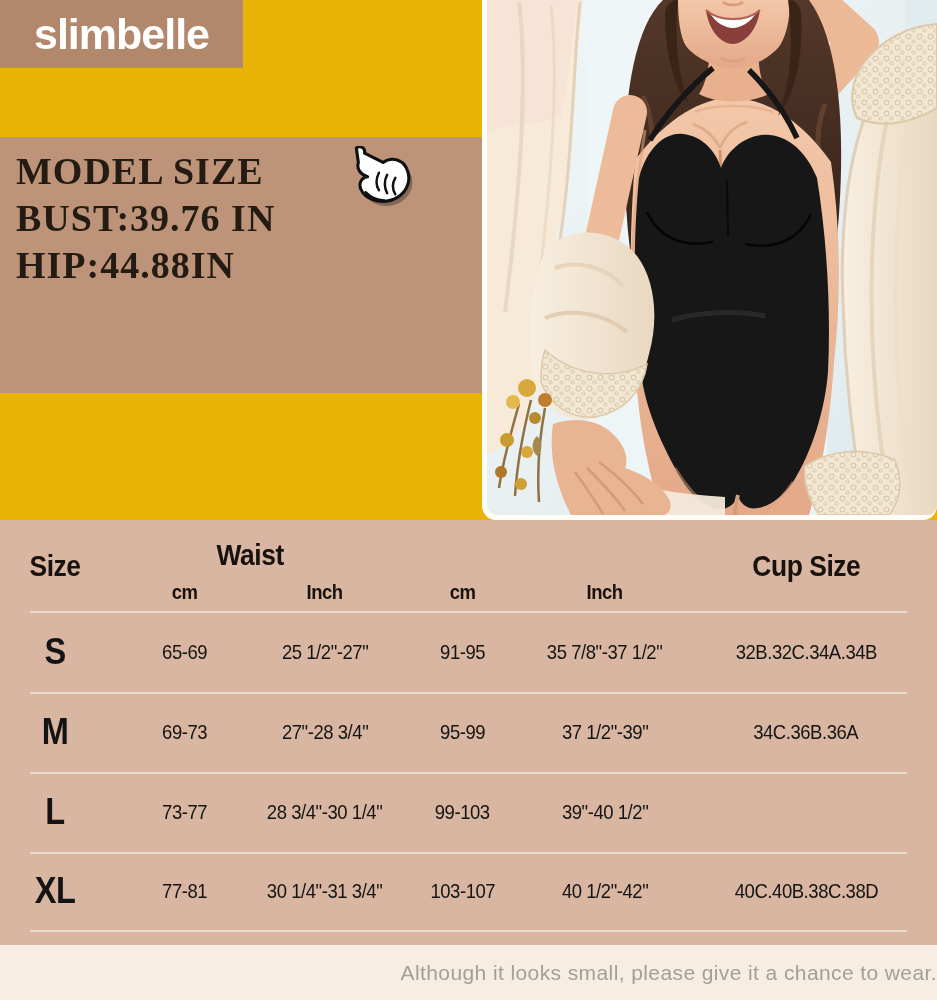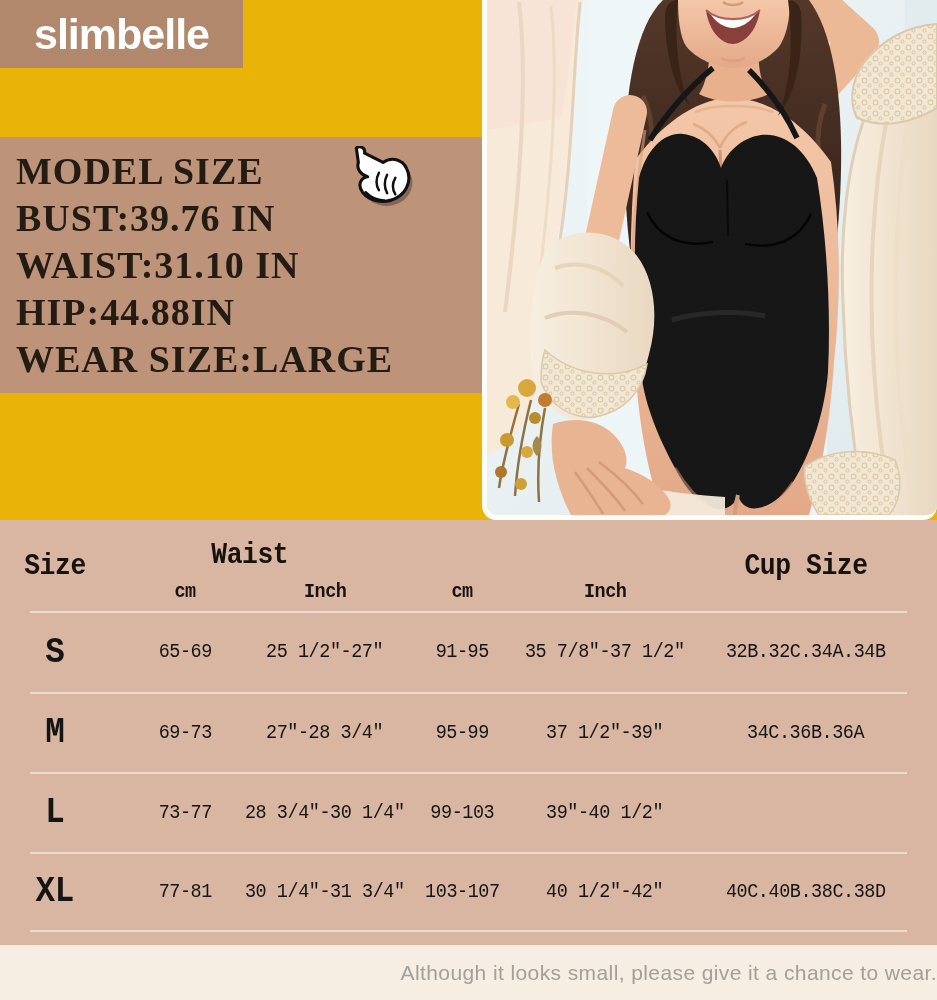--- a/index.html
+++ b/index.html
@@ -19,21 +19,21 @@
 
   .hand{position:absolute;left:344px;top:146px;width:76px;height:76px;}
 
   
   .photoframe{position:absolute;left:482px;top:0;width:455px;height:520px;background:#fffdf8;
               border-radius:0 0 14px 14px;}
   .photo{position:absolute;left:5px;top:0;width:450px;height:515px;border-radius:0 0 10px 10px;
          overflow:hidden;}
 
   
-  .table{position:absolute;left:0;top:520px;width:937px;height:425px;background:#d9b6a1;color:#17120d;font-family:Liberation Mono, monospace;}
+  .table{position:absolute;left:0;top:520px;width:937px;height:425px;background:#d9b6a1;color:#17120d;}
   .grid{display:grid;grid-template-columns:110px 150px 130px 145px 140px auto;}
   .thead{position:absolute;left:0;top:0;width:100%;height:91px;
          grid-template-rows:52px 39px;}
   .hc{display:flex;align-items:center;justify-content:center;}
   .h-main{font-size:30px;font-weight:bold;}
   .h-sub{font-size:21px;font-weight:bold;}
   .cx{display:inline-block;transform:scaleX(.88);letter-spacing:-0.5px;white-space:nowrap;}
   .h-size{grid-column:1;grid-row:1/3;}
   .h-waist{grid-column:2/4;grid-row:1;align-items:flex-end;}
   .h-hip{grid-column:4/6;grid-row:1;align-items:flex-end;}
@@ -60,23 +60,21 @@
 
 <div id="canvas">
 
   <div class="logo">
     <span>slimbelle</span>
   </div>
 
   <div class="panel">
     <div class="line">MODEL SIZE</div>
     <div class="line">BUST:39.76 IN</div>
-    <div class="line">WAIST:31.10 IN</div>
     <div class="line">HIP:44.88IN</div>
-    <div class="line">WEAR SIZE:LARGE</div>
   </div>
 
   <svg class="hand" viewBox="0 0 74 74" xmlns="http://www.w3.org/2000/svg">
     <path d="M12 2 C16 -1 21 2 20 7 L38 16 C46 10 57 13 61 22 C66 32 62 44 52 50 C40 57 25 54 18 45 C13 38 16 31 23 30 C16 28 12 22 14 16 Z" transform="translate(3.5,4.5)" fill="#000" opacity="0.3"></path>
     <path d="M12 2 C16 -1 21 2 20 7 L38 16 C46 10 57 13 61 22 C66 32 62 44 52 50 C40 57 25 54 18 45 C13 38 16 31 23 30 C16 28 12 22 14 16 Z" fill="#ffffff" stroke="#101010" stroke-width="3" stroke-linejoin="round"></path>
     <path d="M34 26 C31 32 31 38 34 43" stroke="#101010" stroke-width="2.4" fill="none" stroke-linecap="round"></path>
     <path d="M42 28 C39 34 39 40 42 46" stroke="#101010" stroke-width="2.4" fill="none" stroke-linecap="round"></path>
     <path d="M50 31 C47 36 47 42 50 47" stroke="#101010" stroke-width="2.4" fill="none" stroke-linecap="round"></path>
     <path d="M21 45 C26 50 32 53 39 53" stroke="#101010" stroke-width="2.4" fill="none" stroke-linecap="round"></path>
   </svg>

